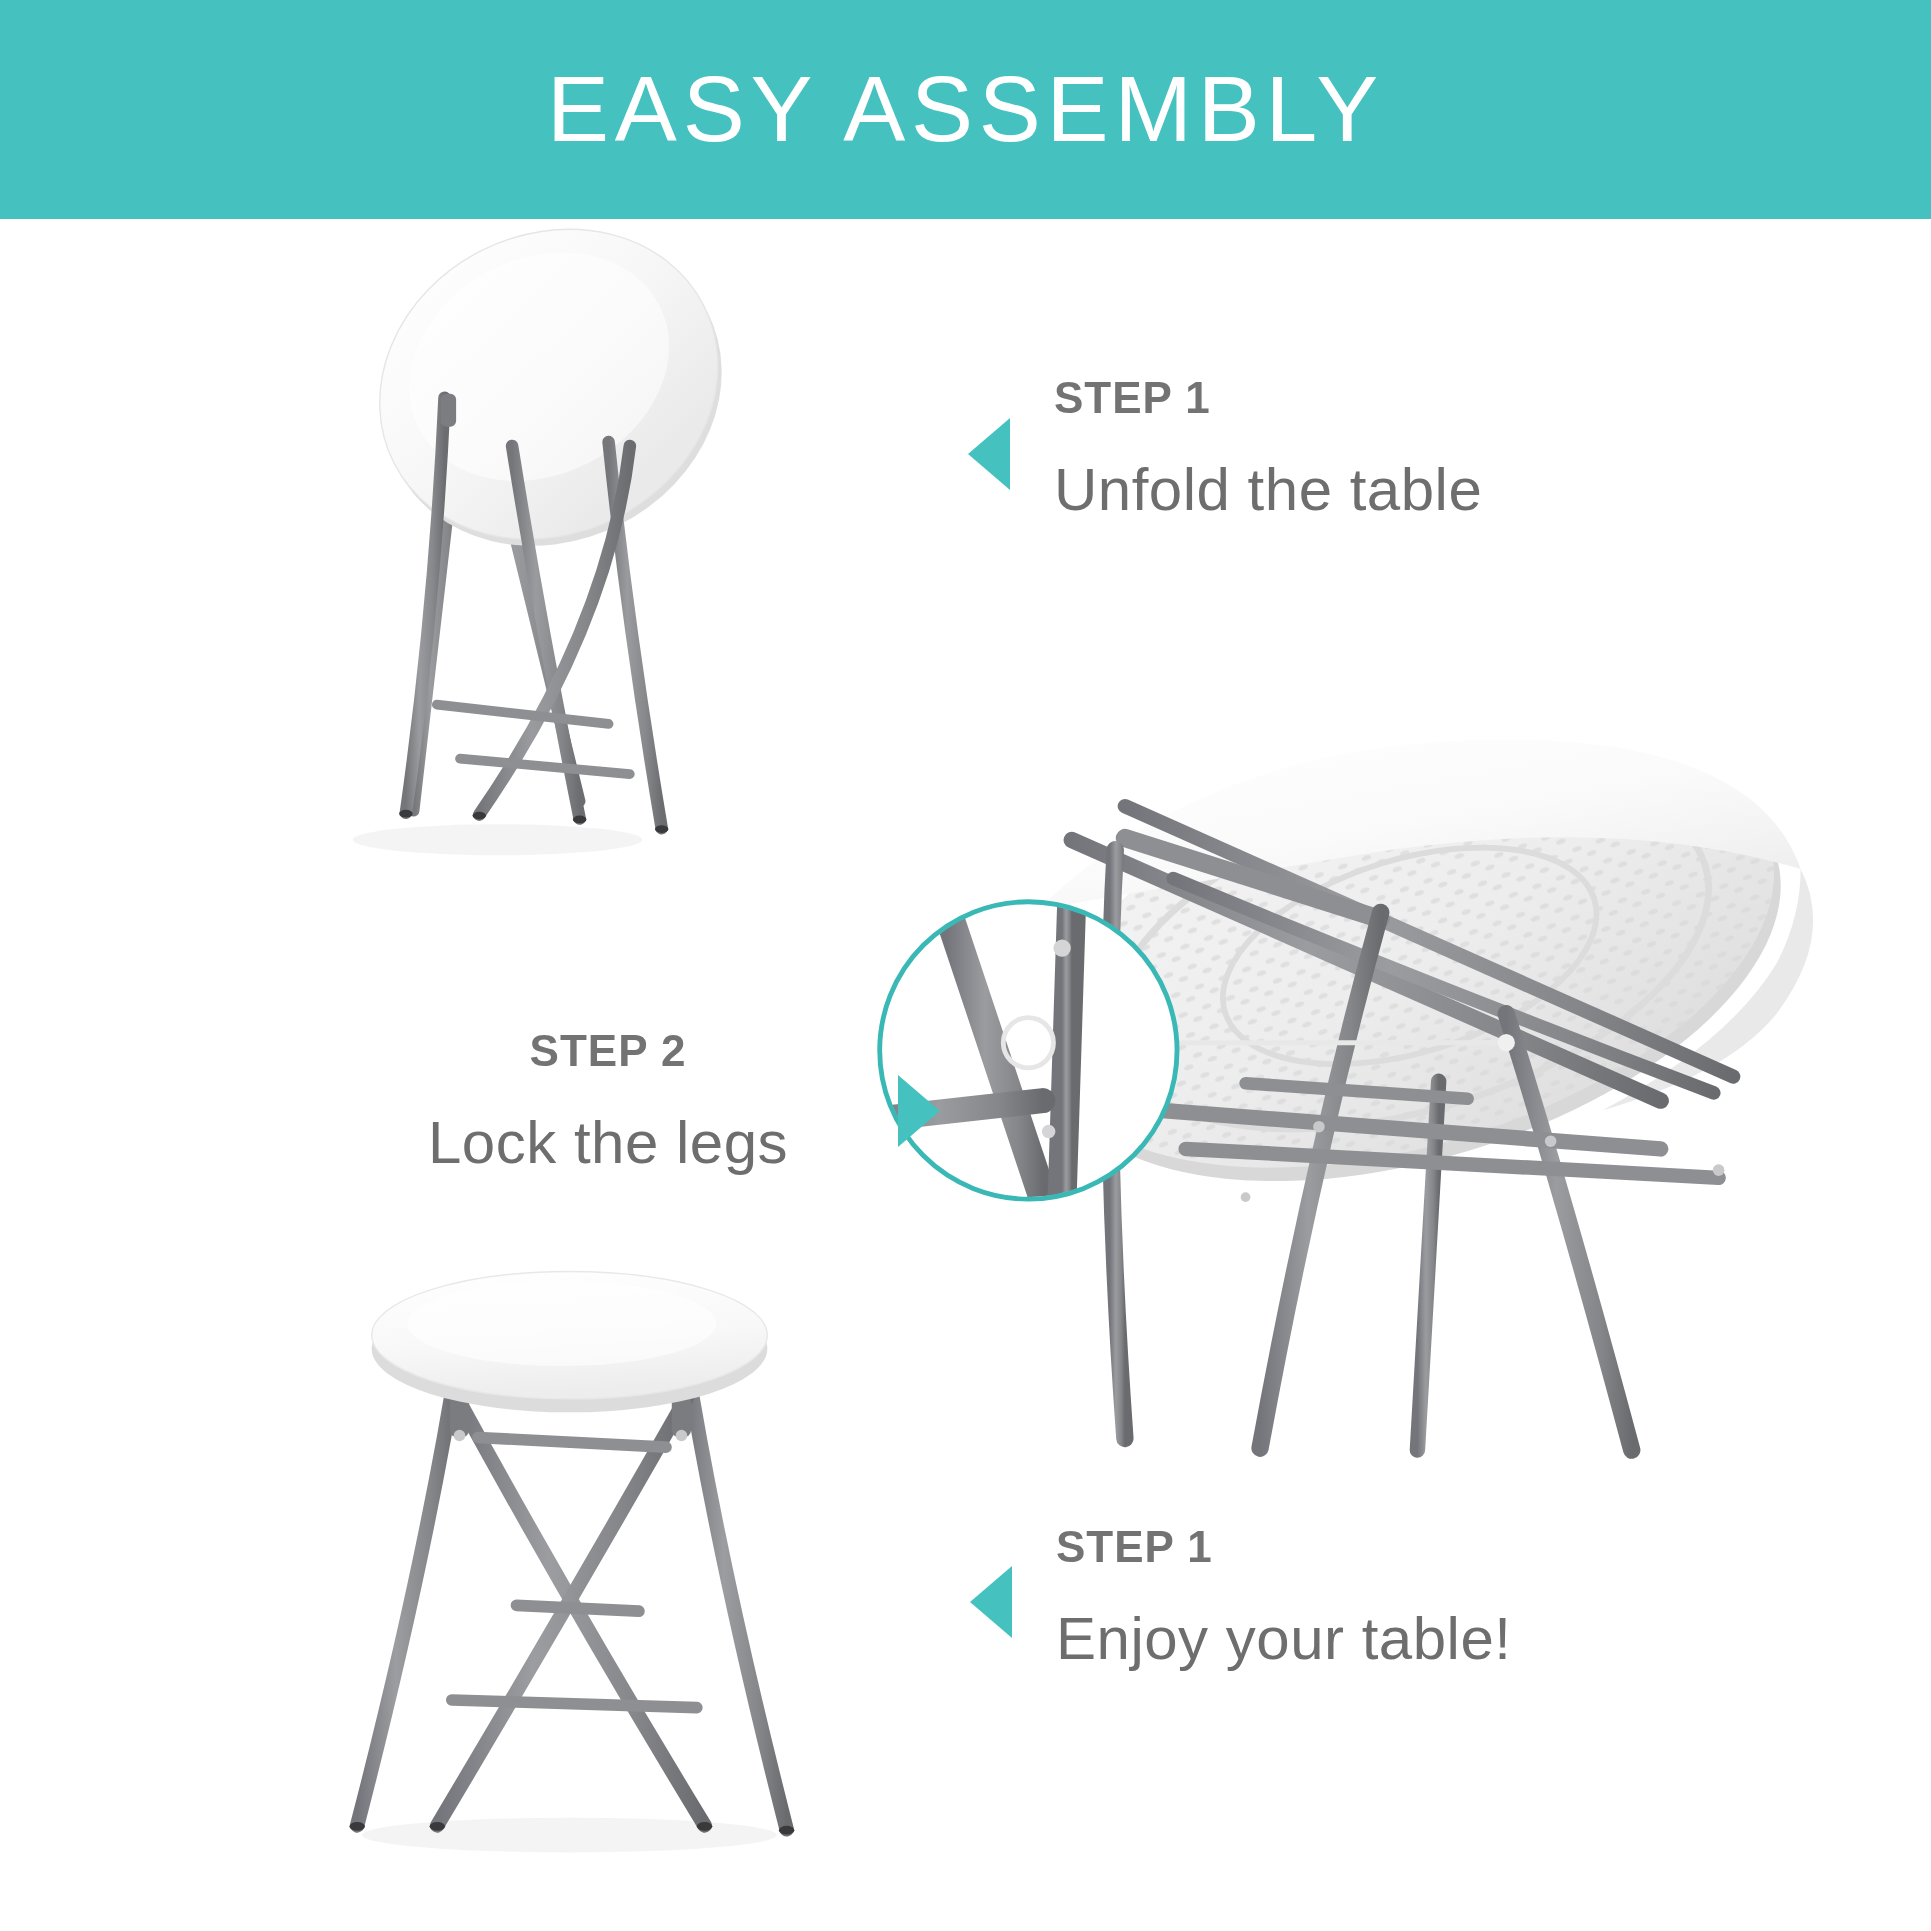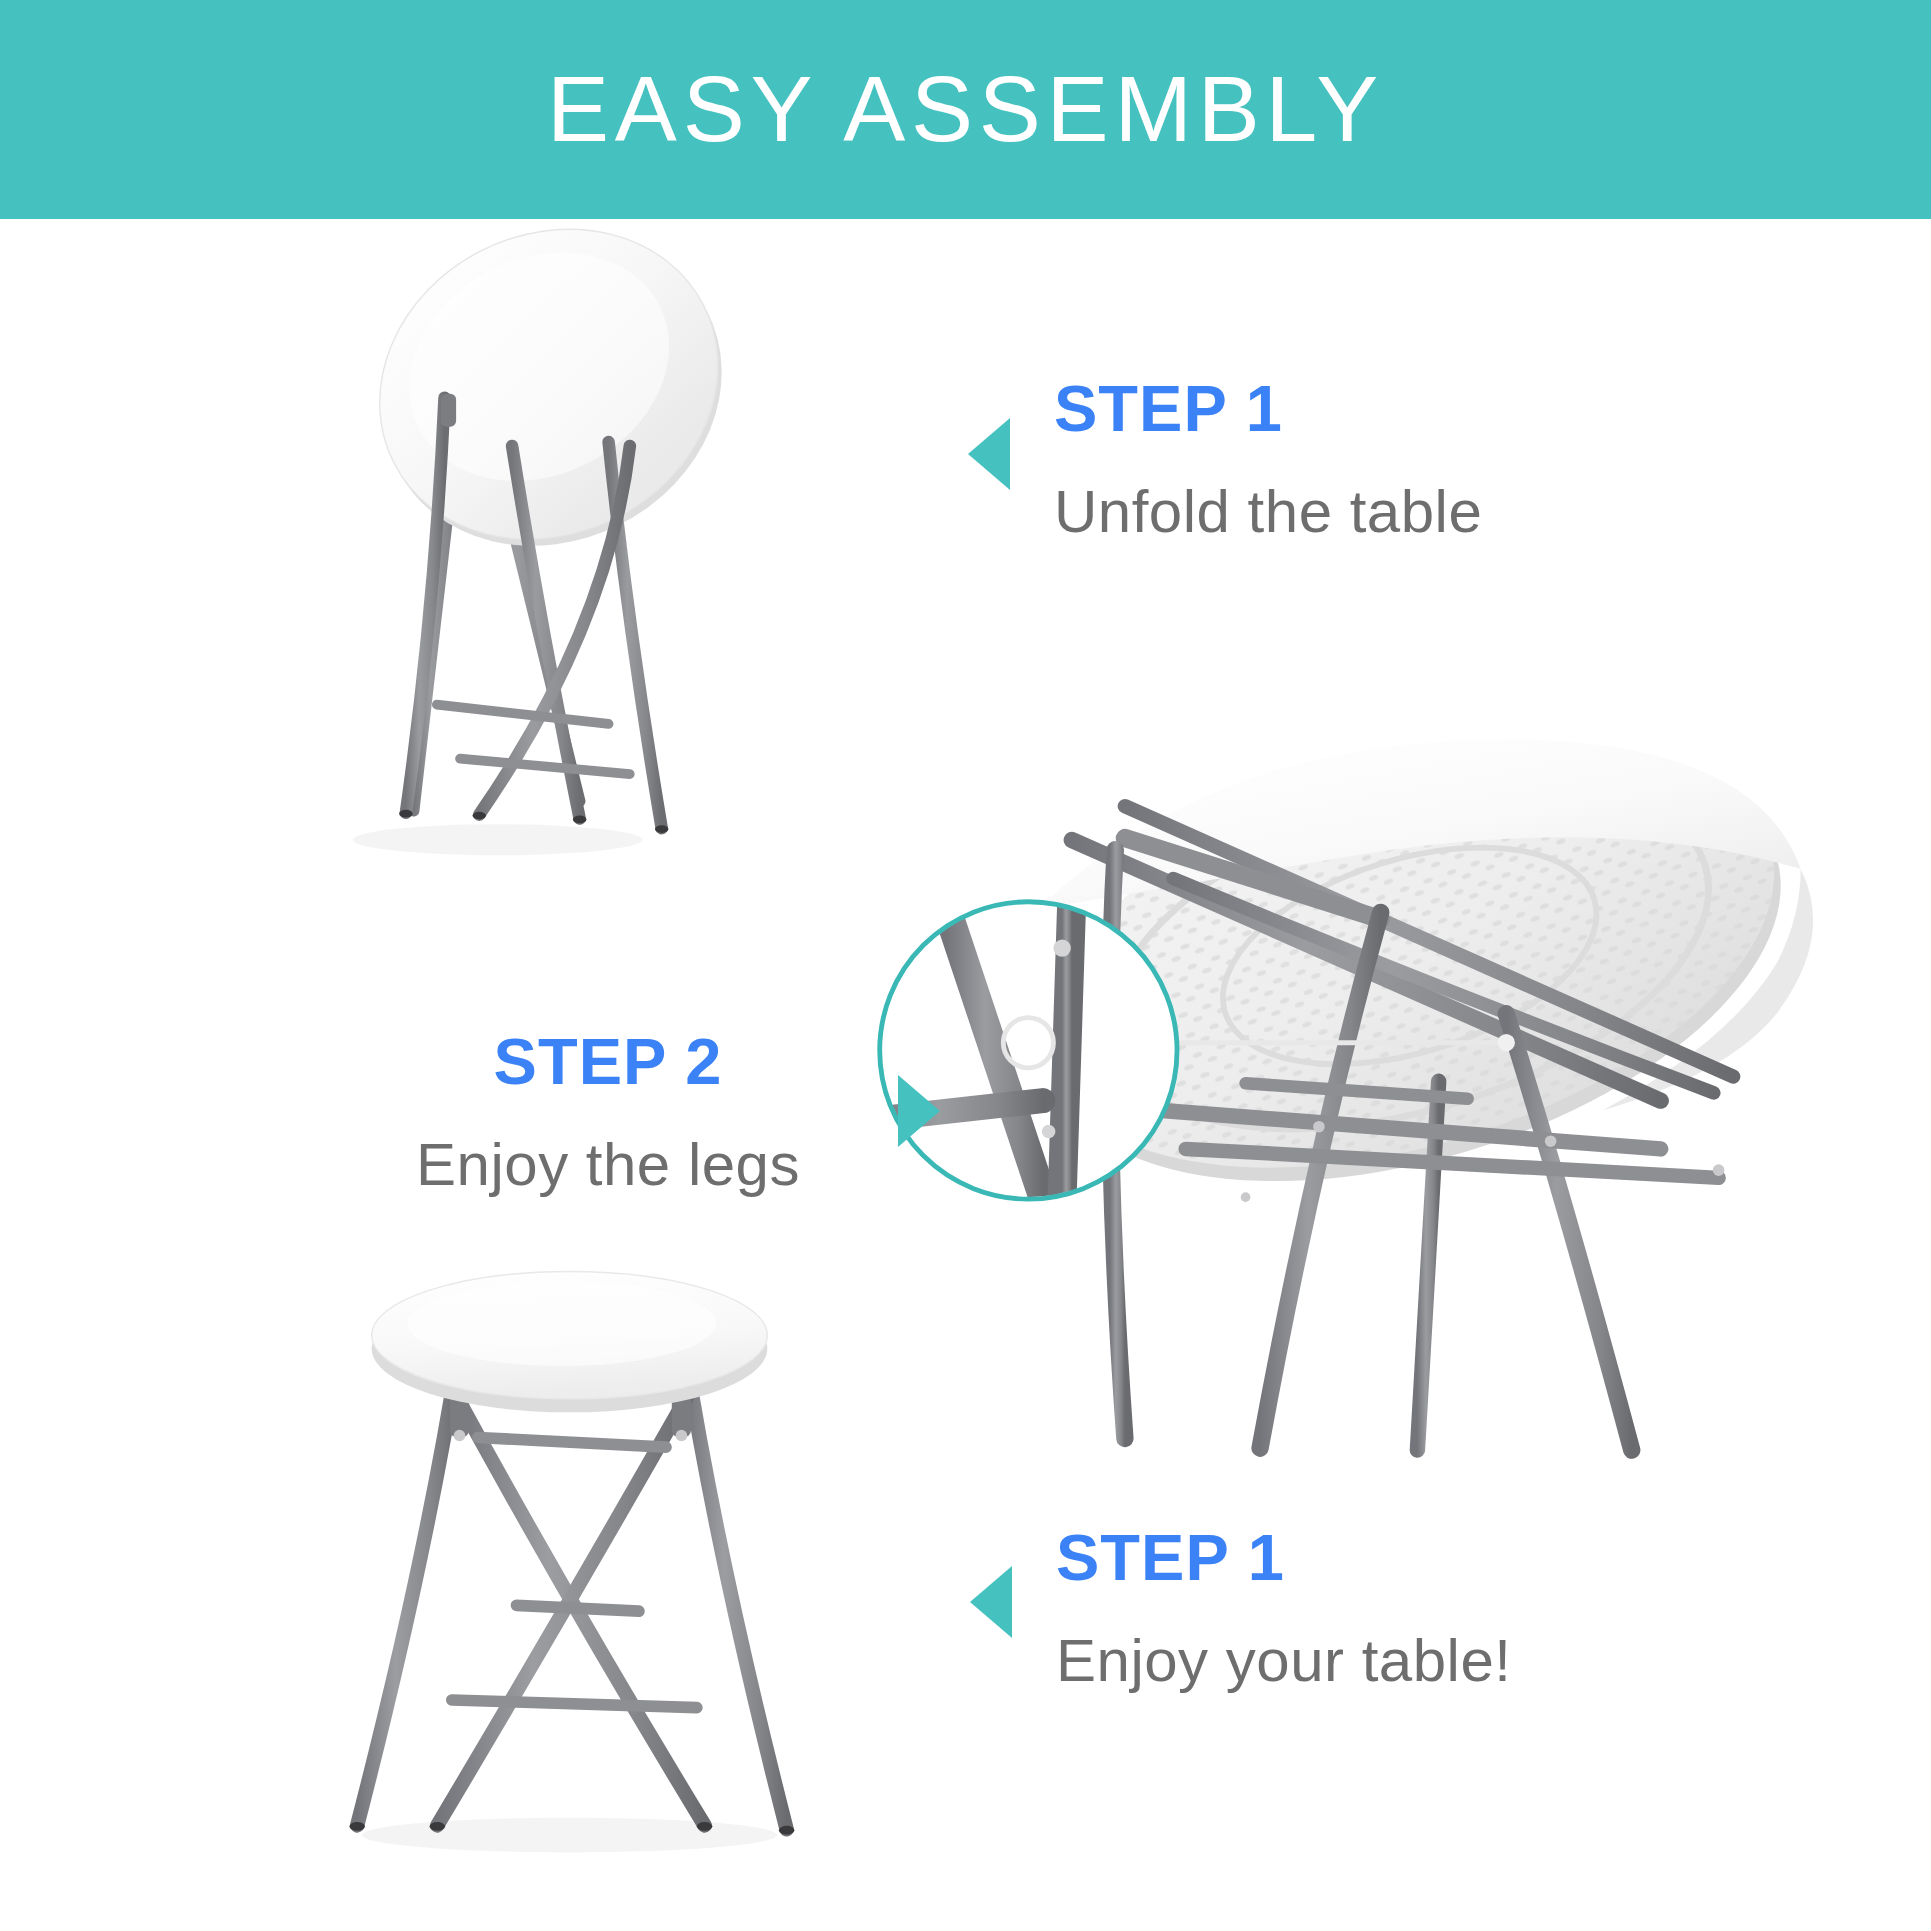--- a/index.html
+++ b/index.html
@@ -42,23 +42,23 @@
     line-height: 1;
     white-space: nowrap;
     font-family: "Liberation Sans", sans-serif;
   }
 
   
   .step-block {
     position: absolute;
   }
   .step-heading {
-    font-size: 65px;
+    font-size: 44px;
     font-weight: bold;
-    color: #3b82f6;
+    color: #737373;
     line-height: 1.05;
     letter-spacing: 1px;
     white-space: nowrap;
   }
   .step-desc {
     font-size: 60px;
     font-weight: 300;
     color: #6e6e6e;
     line-height: 1.35;
     letter-spacing: 0.5px;
@@ -267,21 +267,21 @@
           <circle cx="105" cy="368" r="152"></circle>
         </clipPath>
 
         <circle cx="105" cy="368" r="154" fill="none" stroke="#39b8b5" stroke-width="5"></circle>
       </g>
     </svg>
   </div>
 
   <div class="step-block align-right" style="left:328px; top:1028px; width:560px;text-align:center;">
     <div class="step-heading">STEP 2</div>
-    <div class="step-desc">Enjoy the legs</div>
+    <div class="step-desc">Lock the legs</div>
   </div>
 
   <div class="arrow arrow-right" style="left:898px; top:1075px;"></div>
 
   <div class="photo" style="left:280px; top:1246px; width:579px; height:628px;">
     <svg width="579" height="628" viewBox="0 0 600 650">
       <defs>
         <linearGradient id="topG3" x1="0" y1="0" x2="0.2" y2="1">
           <stop offset="0%" stop-color="#ffffff"></stop>
           <stop offset="60%" stop-color="#f8f8f8"></stop>

